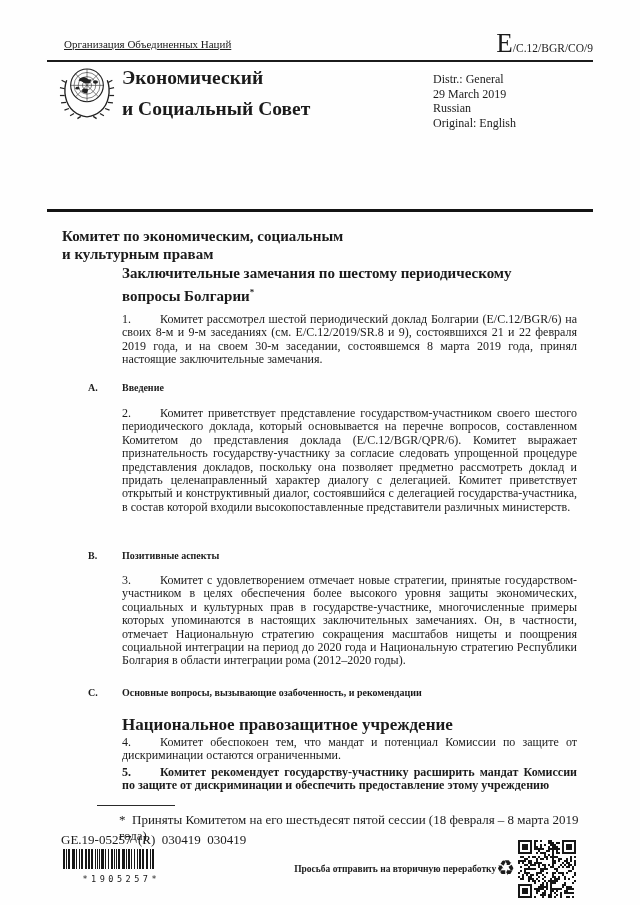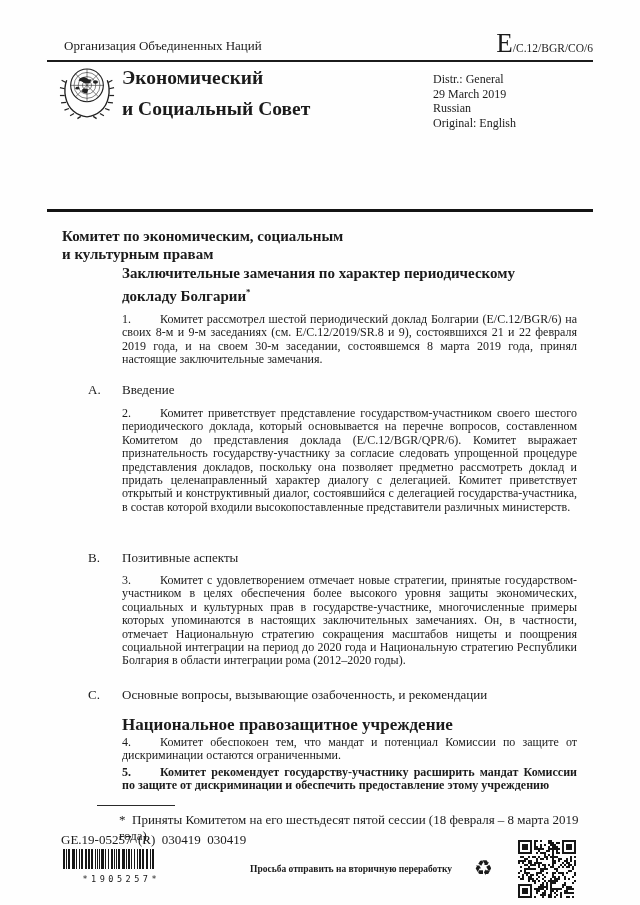--- a/index.html
+++ b/index.html
@@ -3,61 +3,61 @@
 <meta charset="utf-8">
 <style>
   html,body{margin:0;padding:0;background:#e8e8e8;}
   .page{
     position:relative;width:640px;height:905px;margin:0 auto;
     background:#fefefe;color:#1b1b1b;
     font-family:"Liberation Serif", serif;
     overflow:hidden;
   }
   
-  .org-name{position:absolute;left:64px;top:38px;font-size:13px;}
+  .org-name{position:absolute;left:64px;top:38px;font-size:11px;text-decoration:underline;}
   .doc-symbol{position:absolute;right:47px;top:28px;display:flex;align-items:baseline;}
   .doc-symbol .big{font-size:27px;letter-spacing:0;}
   .doc-symbol .rest{font-size:11.5px;}
   .header-rule{position:absolute;left:47px;right:47px;top:60px;height:1.5px;background:#1b1b1b;}
   .emblem{position:absolute;left:56px;top:62px;}
   .council-name{position:absolute;left:122px;top:62px;font-size:19.5px;font-weight:bold;line-height:31px;white-space:pre-line;}
   .distr-block{position:absolute;left:433px;top:72px;font-size:12px;line-height:14.5px;white-space:pre-line;}
   .thick-rule{position:absolute;left:47px;right:47px;top:209px;height:2.5px;background:#141414;}
   
   .committee{position:absolute;left:62px;top:227px;font-size:15px;font-weight:bold;line-height:18px;white-space:pre-line;}
   .doc-title{position:absolute;left:122px;top:264px;width:448px;font-size:15px;font-weight:bold;line-height:18.5px;}
   .doc-title sup{font-size:9px;}
   
   .para{position:absolute;left:122px;width:455px;font-size:12px;line-height:13.4px;text-align:justify;}
   .pnum{display:inline-block;width:38px;}
   .bold{font-weight:bold;}
-  .sec{position:absolute;left:88px;width:500px;font-size:13px;font-weight:normal;}
+  .sec{position:absolute;left:88px;width:500px;font-size:10px;font-weight:bold;}
   .sletter{display:inline-block;width:34px;}
   .subhead{position:absolute;left:122px;width:455px;font-size:17px;font-weight:bold;}
   
   .fn-rule{position:absolute;left:97px;top:805px;width:78px;height:1px;background:#2a2a2a;}
   .footnote{position:absolute;left:119px;top:812px;width:470px;font-size:13px;}
   .fn-marker{display:inline-block;width:13px;}
   .ge-number{position:absolute;left:61px;top:832px;font-size:13px;white-space:pre;}
   .barcode{position:absolute;left:60px;top:849px;width:100px;}
   .barcode-text{font-family:"DejaVu Sans Mono", monospace;font-size:8.5px;letter-spacing:3.5px;margin-top:1px;color:#161616;text-align:right;}
-  .recycle-line{position:absolute;left:250px;top:858px;width:265px;display:flex;align-items:center;justify-content:flex-start;gap:22px;}
+  .recycle-line{position:absolute;left:250px;top:858px;width:265px;display:flex;align-items:center;justify-content:flex-end;gap:0;}
   .recycle-text{font-size:9.5px;font-weight:bold;}
   .recycle-glyph{font-family:"DejaVu Sans", sans-serif;font-size:21px;line-height:21px;font-weight:normal;}
   .qr{position:absolute;left:518px;top:840px;}
 </style>
 </head>
 <body>
 
 <div class="page">
 
   <div class="org-name">Организация Объединенных Наций</div>
   <div class="doc-symbol">
     <span class="big">E</span>
-      <span class="rest">/C.12/BGR/CO/6</span>
+      <span class="rest">/C.12/BGR/CO/9</span>
   </div>
   <div class="header-rule"></div>
 
   <svg class="emblem" width="62" height="58" viewBox="0 0 110 100" aria-hidden="true">
     <g fill="none" stroke="#222" stroke-width="2">
         <circle cx="55" cy="40" r="29"></circle>
       </g>
     <g fill="none" stroke="#222" stroke-width="1">
       <circle cx="55" cy="40" r="23"></circle>
         <circle cx="55" cy="40" r="15.5"></circle>
@@ -99,21 +99,21 @@
 и Социальный Совет</div>
   <div class="distr-block">Distr.: General
 29 March 2019
 Russian
 Original: English</div>
 
   <div class="thick-rule"></div>
 
   <div class="committee">Комитет по экономическим, социальным
 и культурным правам</div>
-  <div class="doc-title"><span>Заключительные замечания по характер периодическому докладу Болгарии</span><sup>*</sup></div>
+  <div class="doc-title"><span>Заключительные замечания по шестому периодическому вопросы Болгарии</span><sup>*</sup></div>
 
   <div class="para" style="top:313px">
     <span class="pnum">1.</span><span>Комитет рассмотрел шестой периодический доклад Болгарии (E/C.12/BGR/6) на своих 8-м и 9-м заседаниях (см. E/C.12/2019/SR.8 и 9), состоявшихся 21 и 22 февраля 2019 года, и на своем 30-м заседании, состоявшемся 8 марта 2019 года, принял настоящие заключительные замечания.</span>
   </div>
 
   <div class="sec" style="top:382px">
     <span class="sletter">A.</span><span>Введение</span>
   </div>
 
   <div class="para" style="top:407px">

